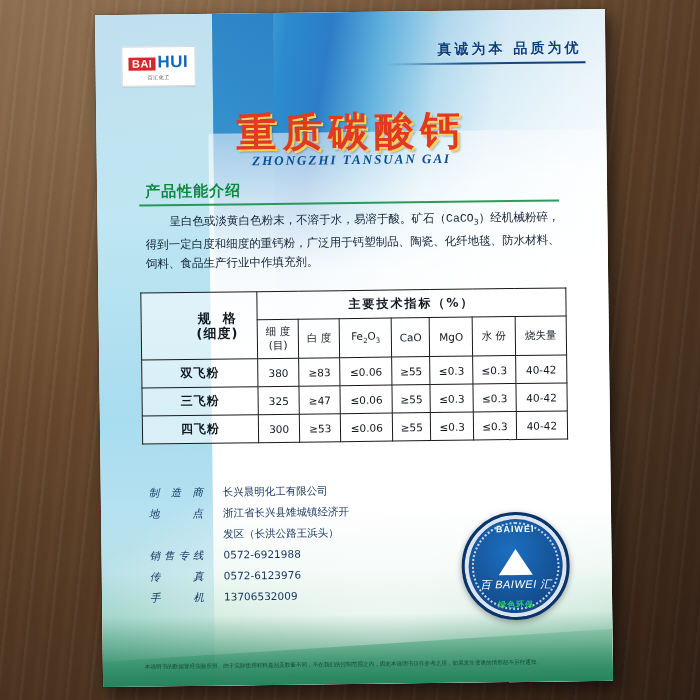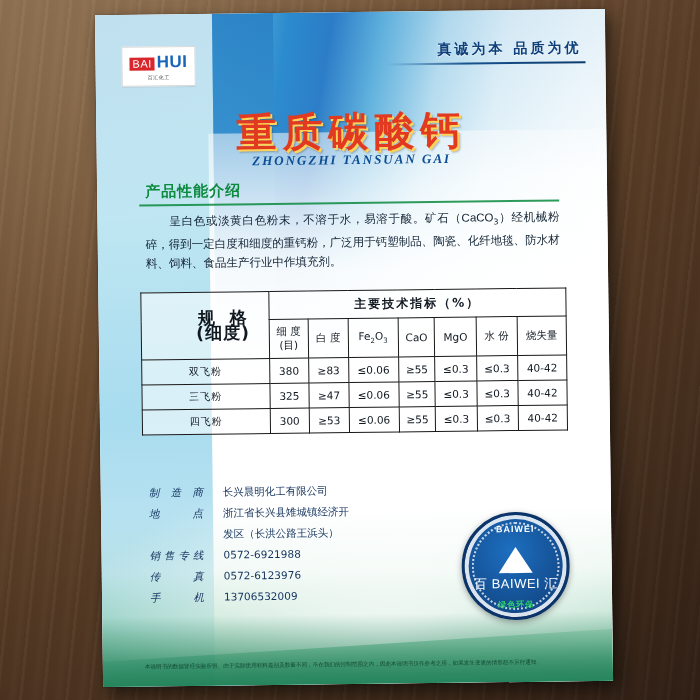--- a/index.html
+++ b/index.html
@@ -101,21 +101,21 @@
 
   
   .logo-box {
     position:absolute; left:26px; top:32px; width:72px; height:38px;
     background:#ffffff; border:1px solid #d8d8d8;
     display:flex; flex-direction:column; align-items:center; justify-content:center;
     box-shadow:0 1px 1px rgba(0,0,0,0.08);
   }
   .logo-line { display:flex; align-items:baseline; gap:2px; }
   .logo-bai {
-    background:#d8262c; color:#fff; font-weight:normal; font-size:11px;
+    background:#d8262c; color:#fff; font-weight:bold; font-size:11px;
     padding:0 3px; letter-spacing:0.5px; line-height:13px;
   }
   .logo-hui { color:#1566b8; font-weight:bold; font-size:17px; letter-spacing:0.5px; }
   .logo-cn { font-size:5px; color:#444; letter-spacing:0.5px; margin-top:2px; }
 
   .slogan {
     position:absolute; right:24px; top:30px;
     color:#0e3f7a; font-family:"DejaVu Sans", sans-serif;
     font-size:14px; font-weight:bold; letter-spacing:3px;
     text-shadow: 0 1px 0 rgba(255,255,255,0.7);
@@ -151,37 +151,37 @@
     background:#0b8a3e; opacity:0.85;
   }
 
   
   .body-text {
     position:absolute; left:48px; top:198px; width:414px;
     font-family:"DejaVu Sans", sans-serif;
     font-size:11.5px; line-height:19px; color:#123; text-align:justify;
     text-indent: 24px;
   }
-  .body-text .formula { font-family:Liberation Sans, sans-serif; }
+  .body-text .formula { font-family:Liberation Mono, monospace; }
   .body-text sub { font-size:8px; }
 
   
   .tbl-wrap { position:absolute; left:42px; top:278px; width:426px; }
   table.spec {
     width:100%; border-collapse:collapse;
     font-family:"DejaVu Sans", sans-serif;
     font-size:10.5px; color:#101820;
     background:rgba(255,255,255,0.55);
   }
   table.spec th, table.spec td {
     border:1px solid #1a1a1a; text-align:center; padding:5px 2px; font-weight:normal;
   }
   table.spec th.big { font-size:12px; font-weight:bold; letter-spacing:2px; }
-  table.spec td.rowhead { font-size:10px; font-weight:normal; letter-spacing:1px; }
-  table.spec .gauge { font-size:17px; font-weight:bold; line-height:15px; letter-spacing:1px;padding-left:38px;}
+  table.spec td.rowhead { font-size:12px; font-weight:bold; letter-spacing:1px; }
+  table.spec .gauge { font-size:13px; font-weight:bold; line-height:15px; letter-spacing:1px;padding-left:38px;}
   .sub { font-size:7px; vertical-align:sub; }
 
   
   .contact {
     position:absolute; left:48px; bottom:78px; width:300px;
     font-family:"DejaVu Sans", sans-serif; font-size:10.5px; color:#13325e; line-height:21px;
   }
   .contact .row { display:flex; }
   .contact .lbl { width:74px; letter-spacing:4px; flex:none;font-style:italic; }
   .contact .val { flex:1; }
@@ -201,21 +201,21 @@
     position:absolute; top:9px; left:0; right:0; text-align:center;
     font-size:9px; font-weight:bold; letter-spacing:1px; color:#ffffff;
     font-family:"Liberation Sans", sans-serif;
   }
   .seal .tri {
     width:0; height:0; margin-top:8px;
     border-left:17px solid transparent; border-right:17px solid transparent;
     border-bottom:26px solid #ffffff;
   }
   .seal .brand {
-    margin-top:2px; font-size:13px; letter-spacing:0.5px; color:#fff;
+    margin-top:2px; font-size:11px; letter-spacing:0.5px; color:#fff;font-style:italic;
   }
   .seal .eco {
     position:absolute; bottom:7px; left:0; right:0; text-align:center;
     font-size:8px; font-weight:bold; color:#2fd06a; letter-spacing:1px;
   }
   .seal .dots {
     position:absolute; inset:7px; border-radius:50%;
     border:2px dotted rgba(255,255,255,0.75);
   }
 

